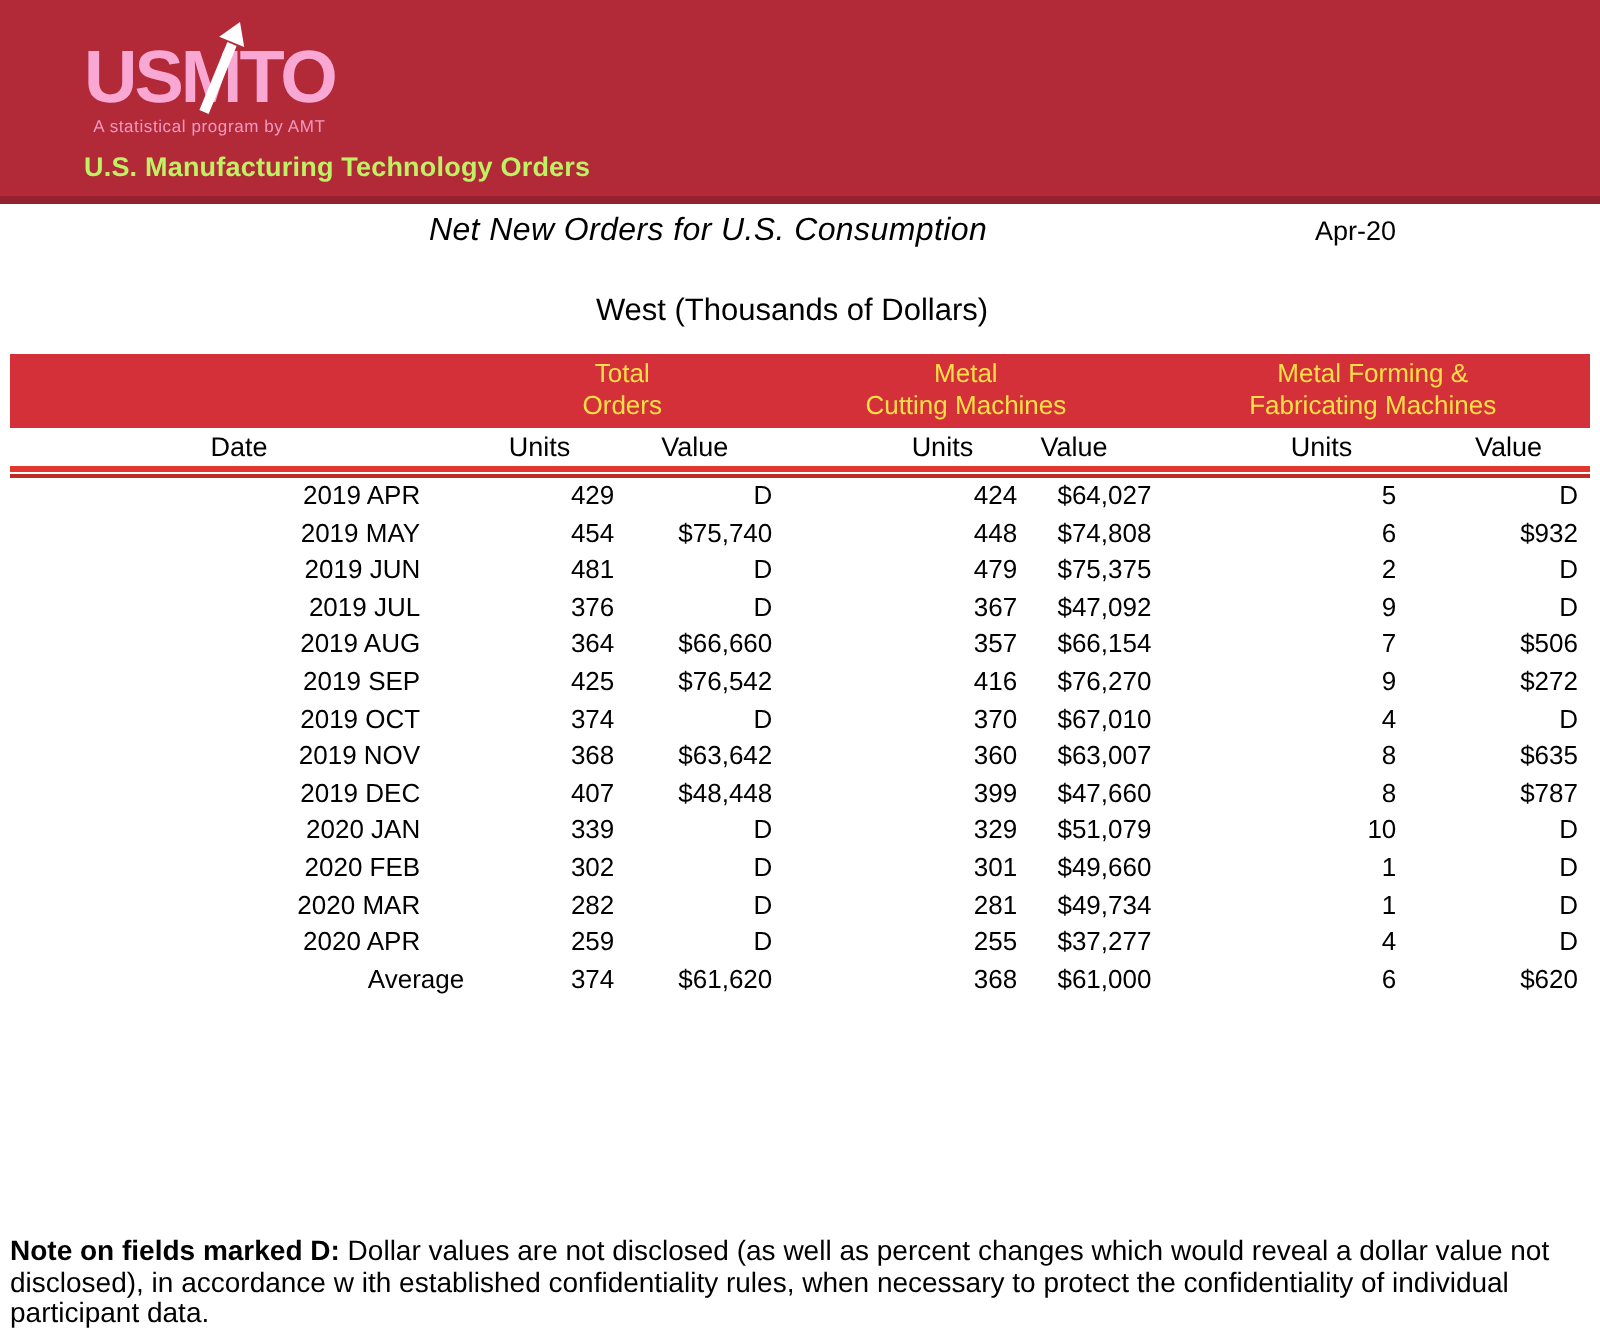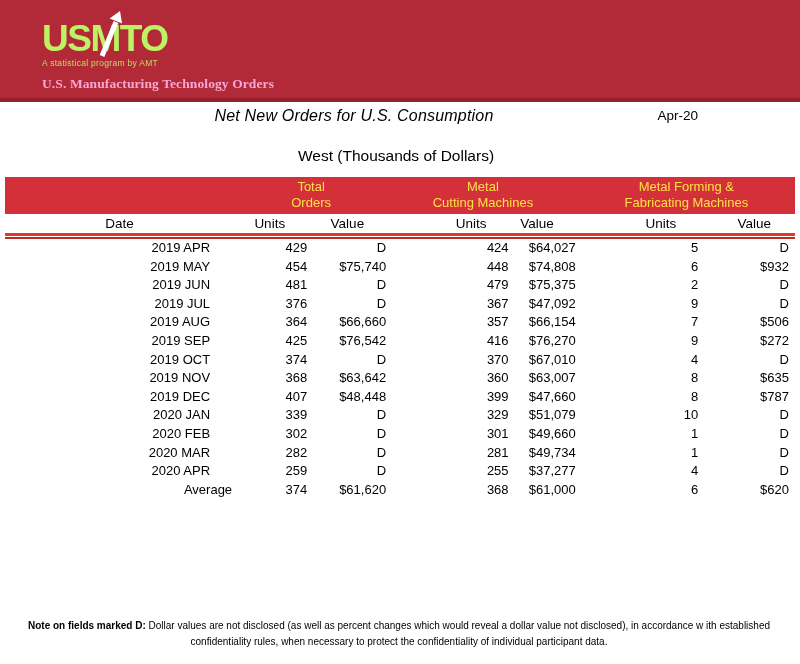--- a/index.html
+++ b/index.html
@@ -7,29 +7,29 @@
     width:800px; height:664px; position:relative; overflow:hidden;
     background:#ffffff; font-family:"Liberation Sans", sans-serif; color:#000;
   }
 
   
   .banner {
     position:absolute; top:0; left:0; width:800px; height:98px;
     background:var(--banner-red, #b22a38);
     border-bottom:4px solid var(--banner-edge-red, #93222e);
   }
-  .logo { position:absolute; top:20px; left:42px; color:#bef264; }
+  .logo { position:absolute; top:20px; left:42px; color:#f9a8d4;text-align:center; }
   .wordmark {
     font-size:37px; font-weight:bold; letter-spacing:-1.5px; line-height:38px;
   }
   .logo-arrow { position:absolute; left:52px; top:-12px; }
   .tagline { font-size:8.5px; letter-spacing:.3px; opacity:.88; margin-top:0; }
   .org-title {
-    position:absolute; top:76px; left:42px; color:#f9a8d4;
-    font-size:13.5px; font-weight:bold; letter-spacing:.1px;font-family:Liberation Serif, serif;
+    position:absolute; top:76px; left:42px; color:#bef264;
+    font-size:13.5px; font-weight:bold; letter-spacing:.1px;
   }
 
   
   .title-row { position:absolute; top:107px; left:0; width:708px; height:20px; }
   .doc-title {
     text-align:center; font-style:italic; font-size:16px; letter-spacing:.2px;
   }
   .period { position:absolute; right:10px; top:1px; font-size:13.5px; }
   .subtitle {
     position:absolute; top:147px; left:0; width:792px;
@@ -63,21 +63,21 @@
     text-align:right; padding:0 2px 0 0; height:18.6px; line-height:18.6px;
     font-size:13px; white-space:nowrap; overflow:visible;
   }
   tbody td.c-date { padding-right:24px;margin-top:28px; }
   tbody td.c-date.avg { padding-right:2px; }
   tbody td.c-mf_value { padding-right:6px; }
 
   
   .note {
     position:absolute; top:618px; left:5px; width:788px;
-    font-size:10px; line-height:15.5px;text-align:center;
+    font-size:14px; line-height:15.5px;
   }
   .note b { font-weight:bold; }
 </style>
 </head>
 <body style="--banner-red: #b22a38; --banner-edge-red: #93222e; --band-red: #d4303a; --rule-red: #e2362e; --rule-red2: #bf2b24;">
 
 <div class="banner">
   <div class="logo">
     <svg class="logo-arrow" width="40" height="54" viewBox="0 0 40 54" aria-hidden="true">
       <line x1="8" y1="48" x2="22" y2="14" stroke="#ffffff" stroke-width="5"></line>

